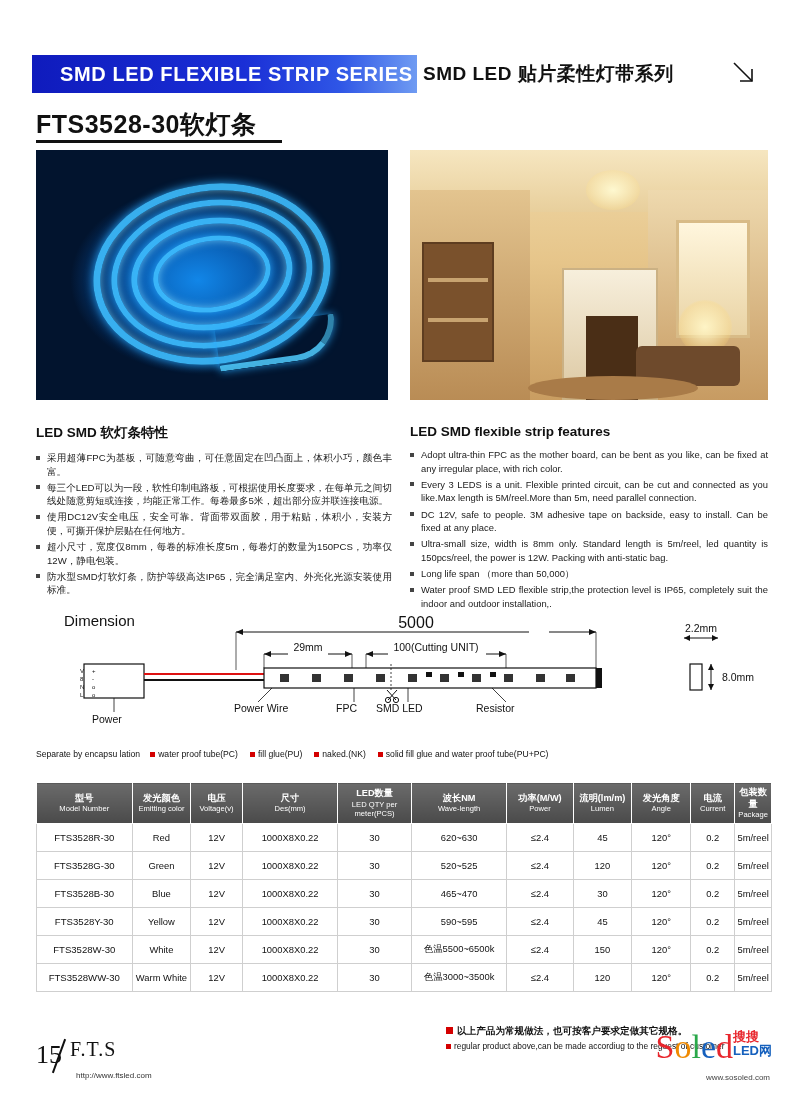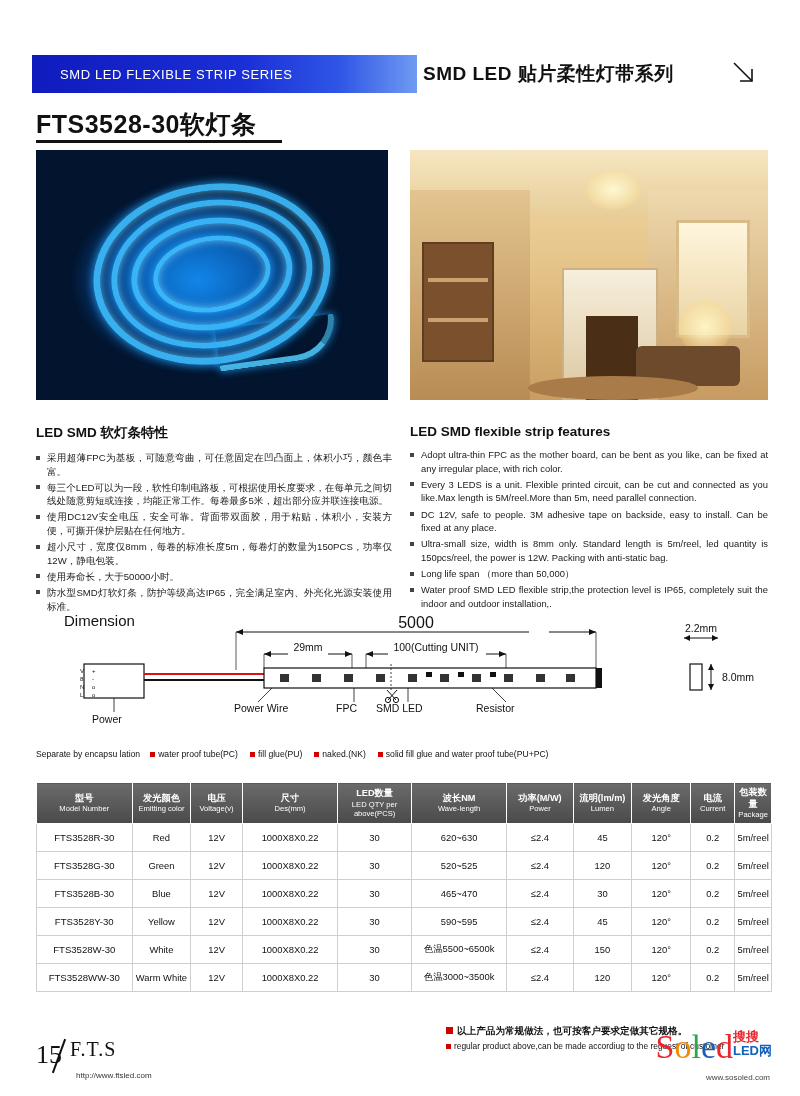--- a/index.html
+++ b/index.html
@@ -21,22 +21,22 @@
     display: flex; align-items: stretch;
   }
   .header-band-blue {
     background: linear-gradient(to right, #0f1bbd 0%, #1a2fd6 55%, #2f56e6 80%, #6f9bf2 100%);
     width: 385px;
     display: flex; align-items: center;
     padding-left: 28px;
   }
   .header-band-blue span {
     color: #ffffff;
-    font-size: 13px;
-    font-weight: normal;
+    font-size: 20px;
+    font-weight: bold;
     letter-spacing: 0.6px;
     white-space: nowrap;
   }
   .header-band-white {
     flex: 1;
     display: flex; align-items: center;
     padding-left: 6px;
     position: relative;
   }
   .header-band-white span {
@@ -316,21 +316,20 @@
     <div class="rug"></div>
   </div>
 
   <div class="feat-col-left">
     <div class="feat-title">LED SMD 软灯条特性</div>
     <ul class="feat-list">
       <li>采用超薄FPC为基板，可随意弯曲，可任意固定在凹凸面上，体积小巧，颜色丰富。</li>
       <li>每三个LED可以为一段，软性印制电路板，可根据使用长度要求，在每单元之间切线处随意剪短或连接，均能正常工作。每卷最多5米，超出部分应并联连接电源。</li>
       <li>使用DC12V安全电压，安全可靠。背面带双面胶，用于粘贴，体积小，安装方便，可撕开保护层贴在任何地方。</li>
       <li>超小尺寸，宽度仅8mm，每卷的标准长度5m，每卷灯的数量为150PCS，功率仅12W，静电包装。</li>
-      <li>使用寿命长，大于50000小时。</li>
       <li>防水型SMD灯软灯条，防护等级高达IP65，完全满足室内、外亮化光源安装使用标准。</li>
     </ul>
   </div>
 
   <div class="feat-col-right">
     <div class="feat-title">LED SMD flexible strip features</div>
     <ul class="feat-list">
       <li>Adopt ultra-thin FPC as the mother board, can be bent as you like, can be fixed at any irregular place, with rich color.</li>
       <li>Every 3 LEDS is a unit. Flexible printed circuit, can be cut and connected as you like.Max length is 5M/reel.More than 5m, need parallel connection.</li>
       <li>DC 12V, safe to people. 3M adhesive  tape on backside, easy to install. Can be fixed at any place.</li>
@@ -444,21 +443,21 @@
     </div>
   </div>
 
   <table class="spec">
     <thead>
       <tr>
         <th style="width:13%"><span>型号</span><span class="en">Model Number</span></th>
         <th style="width:8%"><span>发光颜色</span><span class="en">Emitting color</span></th>
         <th style="width:7%"><span>电压</span><span class="en">Voltage(v)</span></th>
         <th style="width:13%"><span>尺寸</span><span class="en">Des(mm)</span></th>
-        <th style="width:10%"><span>LED数量</span><span class="en">LED QTY per above(PCS)</span></th>
+        <th style="width:10%"><span>LED数量</span><span class="en">LED QTY per meter(PCS)</span></th>
         <th style="width:13%"><span>波长NM</span><span class="en">Wave-length</span></th>
         <th style="width:9%"><span>功率(M/W)</span><span class="en">Power</span></th>
         <th style="width:8%"><span>流明(lm/m)</span><span class="en">Lumen</span></th>
         <th style="width:8%"><span>发光角度</span><span class="en">Angle</span></th>
         <th style="width:6%"><span>电流</span><span class="en">Current</span></th>
         <th style="width:9%"><span>包装数量</span><span class="en">Package</span></th>
       </tr>
     </thead>
     <tbody>
       <tr>

